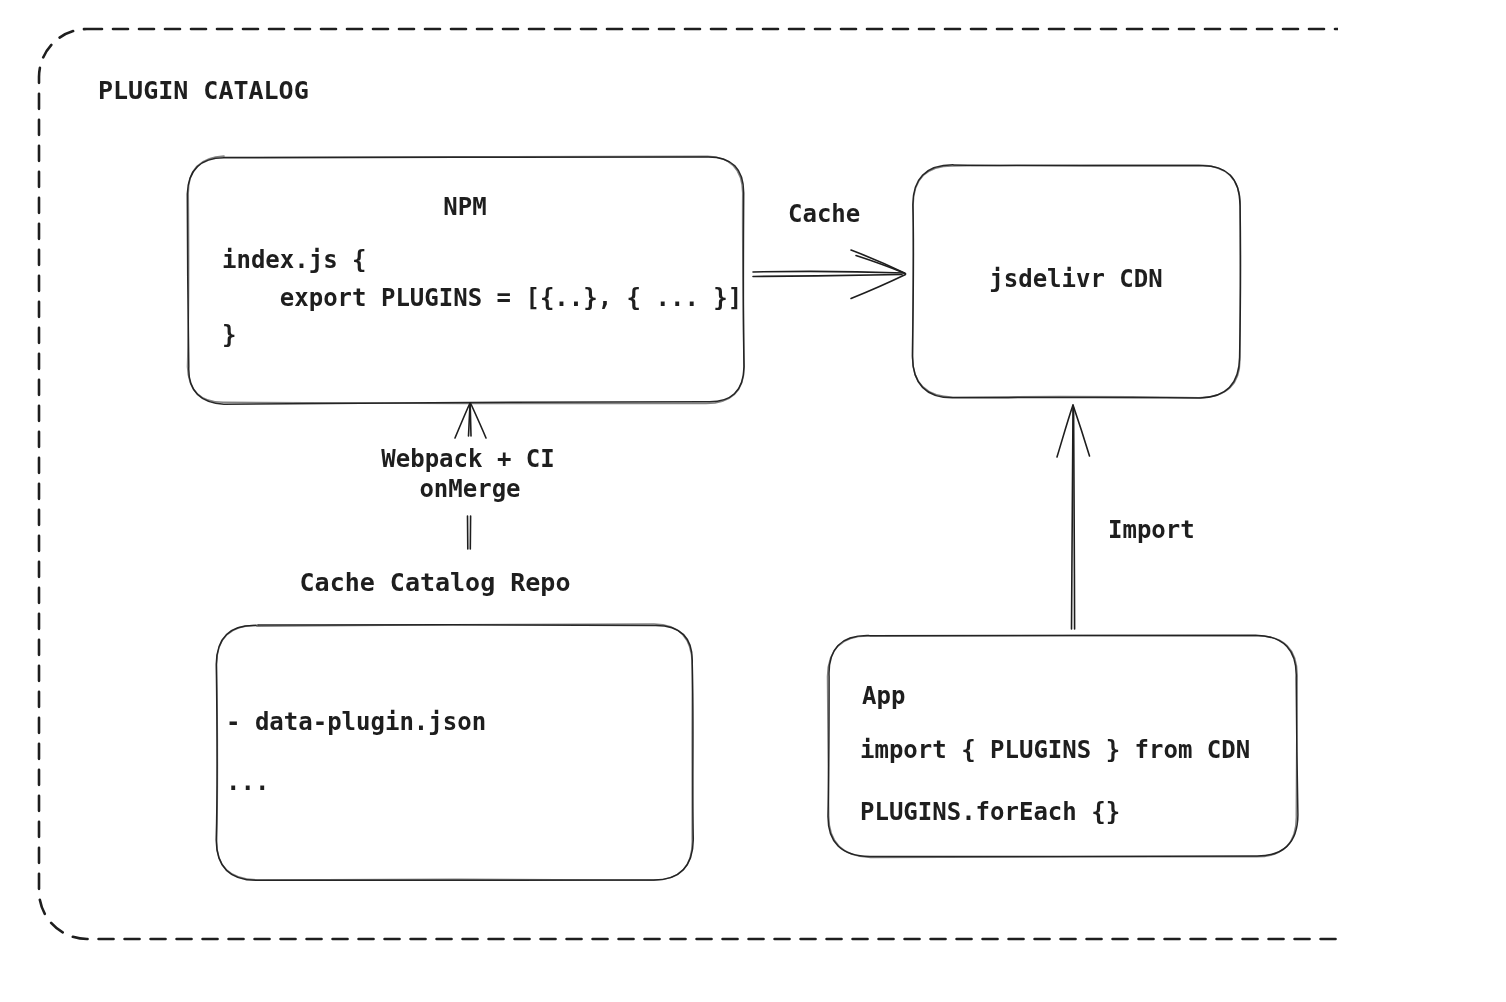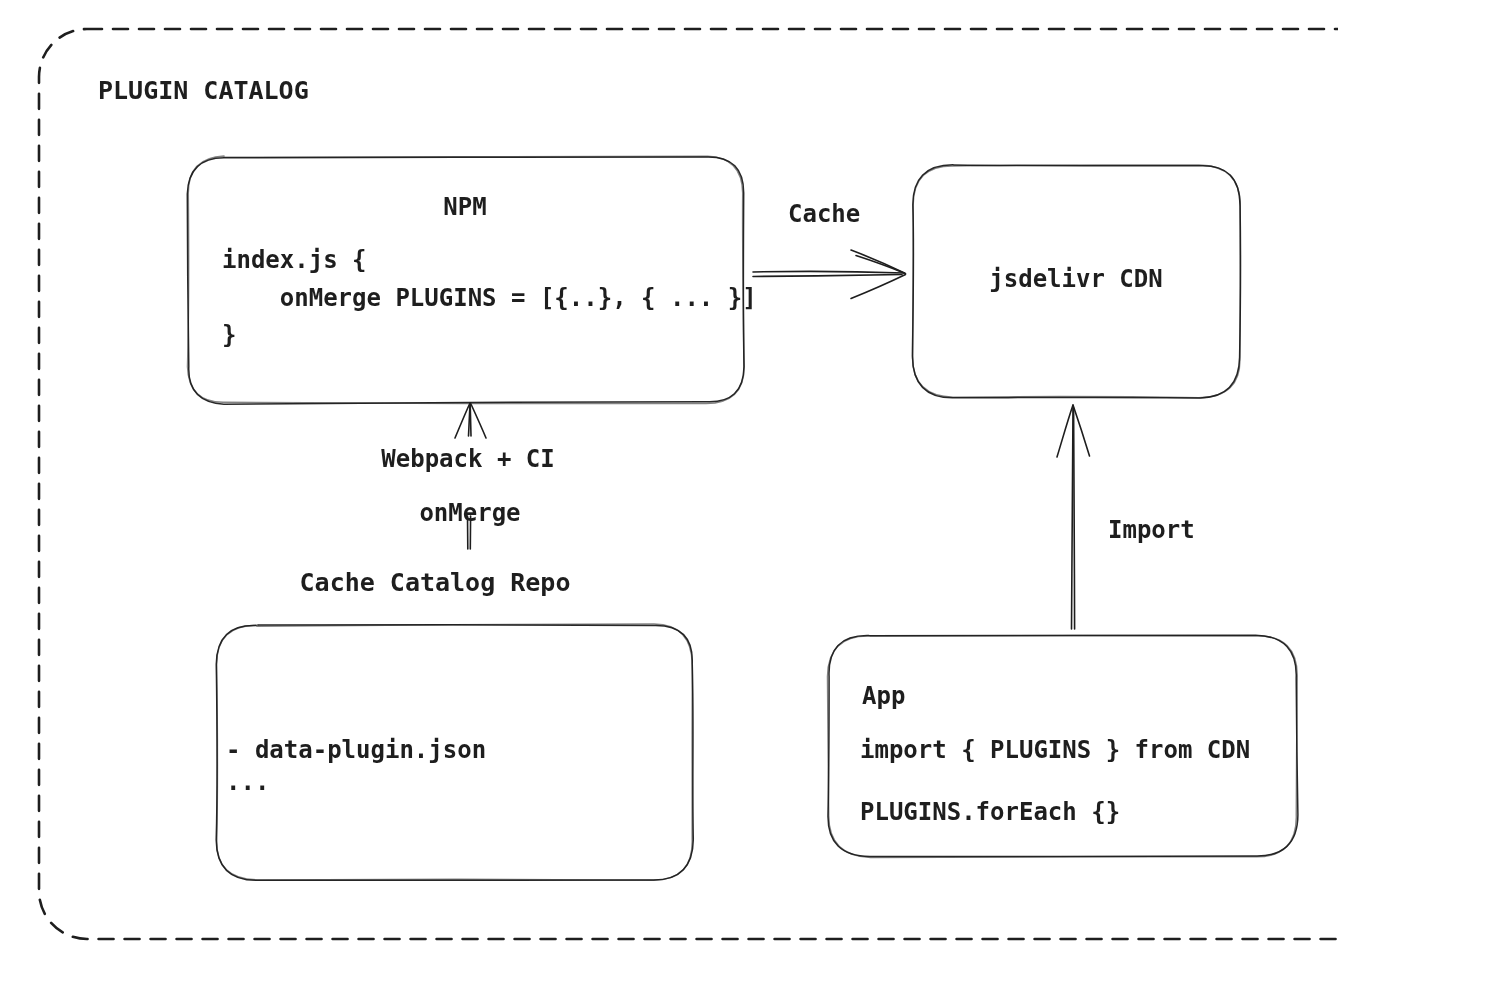--- a/index.html
+++ b/index.html
@@ -70,32 +70,32 @@
       <path d="M1074.6 629 C1074.4 555, 1074 480, 1073.6 408"></path>
       <path d="M1057 457 C1062.5 439, 1067.5 421, 1073 405"></path>
       <path d="M1089.5 456 C1084 438, 1078.5 421, 1073 405"></path>
     </g>
   </svg>
 
   <div class="t big" style="left:98px;top:77px;">PLUGIN CATALOG</div>
 
   <div class="t c" style="left:465px;top:194px;">NPM</div>
   <div class="t" style="left:222px;top:247px;">index.js {</div>
-  <div class="t" style="left:222px;top:285px;">    onMerge PLUGINS = [{..}, { ... }]</div>
+  <div class="t" style="left:222px;top:285px;">    export PLUGINS = [{..}, { ... }]</div>
   <div class="t" style="left:222px;top:322px;">}</div>
 
   <div class="t" style="left:788px;top:201px;">Cache</div>
 
   <div class="t c" style="left:1076px;top:266px;">jsdelivr CDN</div>
 
   <div class="t c" style="left:468px;top:446px;">Webpack + CI</div>
-  <div class="t c" style="left:470px;top:500px;">onMerge</div>
+  <div class="t c" style="left:470px;top:476px;">onMerge</div>
 
   <div class="t c big" style="left:435px;top:569px;">Cache Catalog Repo</div>
-  <div class="t" style="left:226px;top:709px;margin-top:28px;">- data-plugin.json</div>
+  <div class="t" style="left:226px;top:709px;">- data-plugin.json</div>
   <div class="t" style="left:226px;top:769px;">...</div>
 
   <div class="t" style="left:862px;top:659px;margin-top:24px;">App</div>
   <div class="t" style="left:860px;top:737px;text-align:center;">import { PLUGINS } from CDN</div>
   <div class="t" style="left:860px;top:799px;text-align:center;">PLUGINS.forEach {}</div>
 
   <div class="t" style="left:1108px;top:517px;">Import</div>
 
 </div>
 

